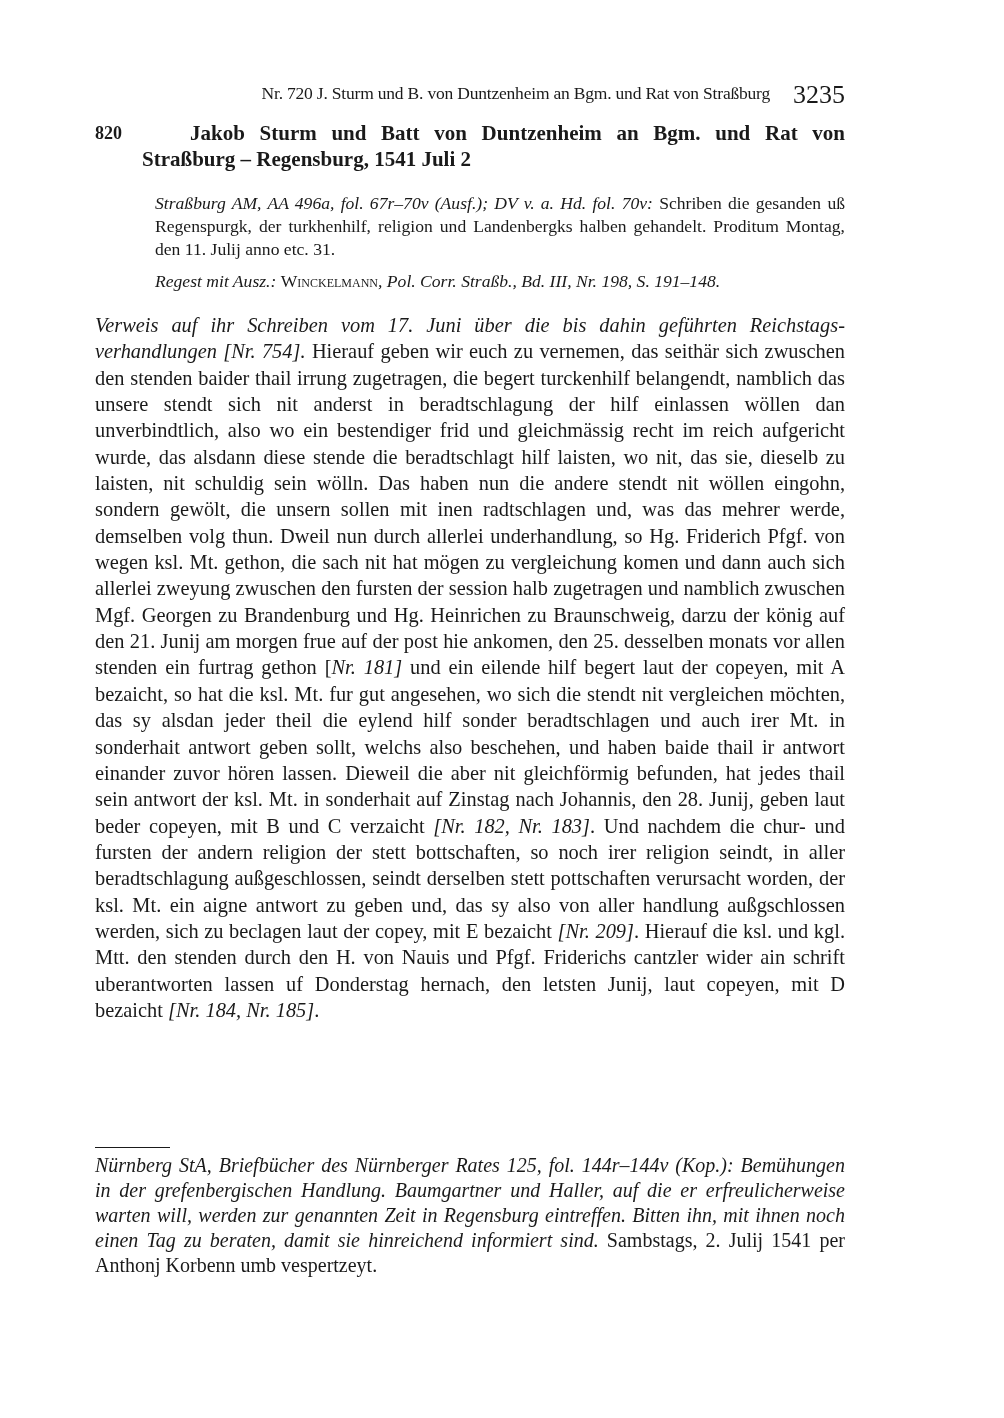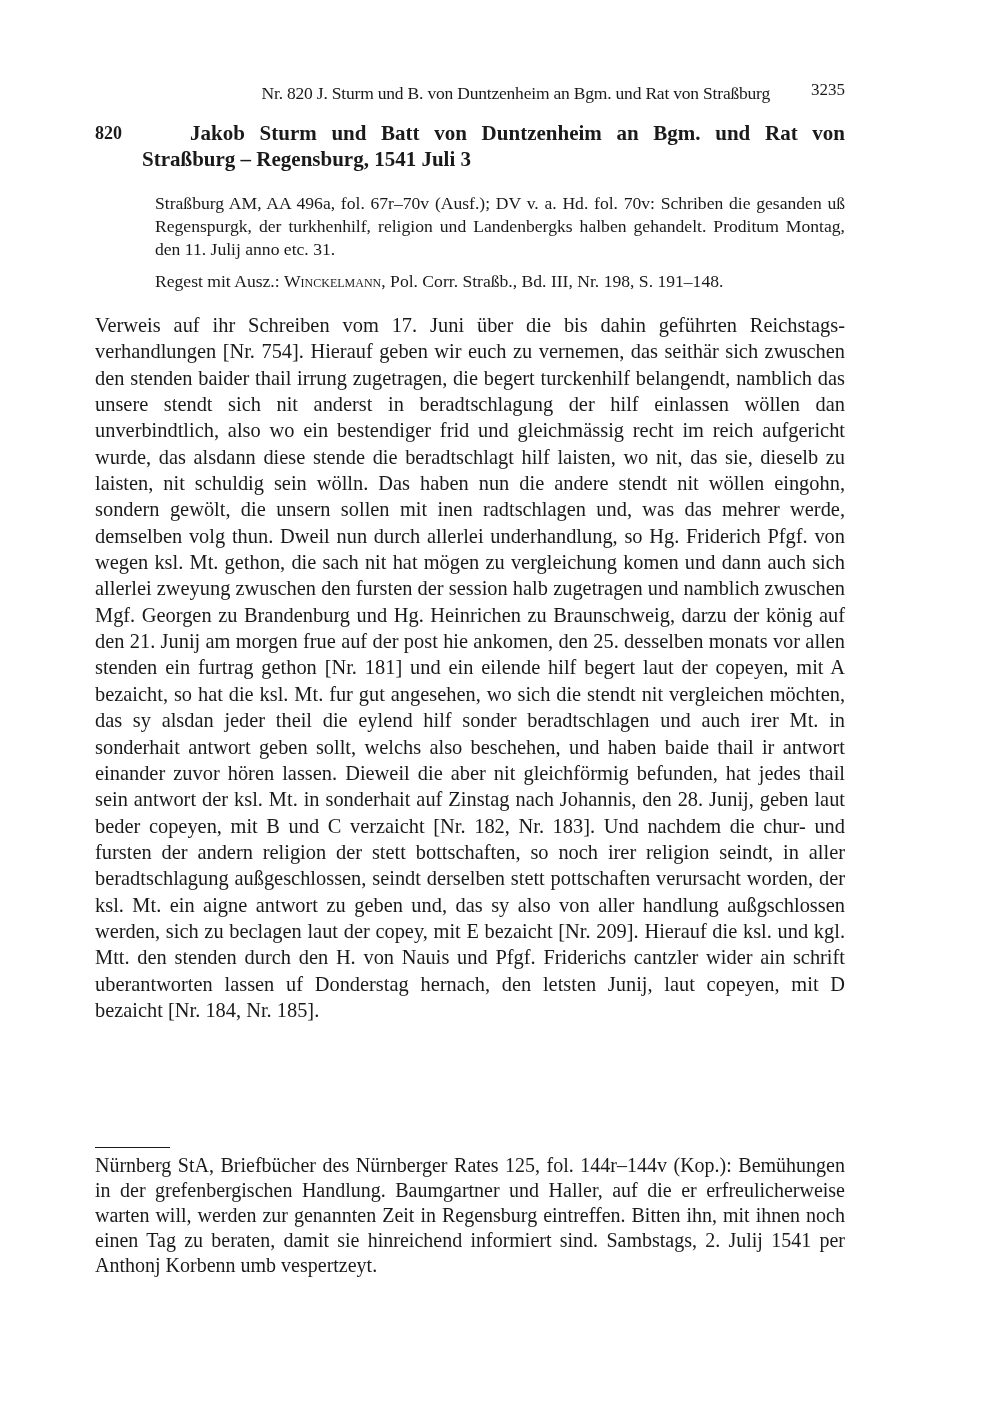--- a/index.html
+++ b/index.html
@@ -1,51 +1,51 @@
 <!DOCTYPE html>
 <html><head>
 <meta charset="utf-8">
 <style>
   html, body { margin: 0; padding: 0; background: #ffffff; }
   body { width: 1004px; height: 1418px; position: relative; overflow: hidden;
          font-family: "Liberation Serif", "DejaVu Serif", serif; color: #1a1a1a; }
   .page { position: absolute; left: 0; top: 0; width: 1004px; height: 1418px; }
   .running-head { position: absolute; top: 80px; left: 95px; width: 750px; height: 26px; }
   .running-head .rh-text { position: absolute; right: 75px; top: 3px; font-size: 17.5px; letter-spacing: -0.2px; }
-  .running-head .rh-page { position: absolute; right: 0; top: 0; font-size: 17px; }
+  .running-head .rh-page { position: absolute; right: 0; top: 0; font-size: 26px; }
   .title-block { position: absolute; top: 120px; left: 95px; width: 750px; }
   .title-num { position: absolute; left: 0; top: 0; font-size: 18px; font-weight: bold; line-height: 26px; }
   .title-text { margin-left: 47px; font-size: 21px; font-weight: bold; line-height: 26px; text-align: justify; text-align-last: left; }
   .title-text .line1 { display: block; text-align: justify; text-align-last: justify; margin-left: 48px; }
   .source-block { position: absolute; top: 192px; left: 155px; width: 690px; font-size: 17.6px; line-height: 23.2px; }
   .source-block p { margin: 0; text-align: justify; }
   .source-block .regest { margin-top: 8px; text-align: left; }
-  .it { }
+  .it { font-style: italic; }
   .sc { font-variant: small-caps; text-align: right; }
   .body-text { position: absolute; top: 312px; left: 95px; width: 750px; font-size: 20.4px; line-height: 26.35px; text-align: justify; hyphens: manual; }
   .body-text p { margin: 0; }
   .footnote-rule { position: absolute; top: 1147px; left: 95px; width: 75px; height: 0; border-top: 1px solid #1a1a1a; }
   .footnote { position: absolute; top: 1153px; left: 95px; width: 750px; font-size: 20px; line-height: 25px; text-align: justify; }
   .footnote p { margin: 0; }
 </style>
 </head>
 <body>
 
 <div class="page">
 
   <div class="running-head">
-    <span class="rh-text">Nr. 820 J. Sturm und B. von Duntzenheim an Bgm. und Rat von Straßburg</span>
+    <span class="rh-text">Nr. 720 J. Sturm und B. von Duntzenheim an Bgm. und Rat von Straßburg</span>
     <span class="rh-page">3235</span>
   </div>
 
   <div class="title-block">
     <span class="title-num">820</span>
     <div class="title-text">
       <span class="line1">Jakob Sturm und Batt von Duntzenheim an Bgm. und Rat von</span>
-      <span>Straßburg – Regensburg, 1541 Juli 3</span>
+      <span>Straßburg – Regensburg, 1541 Juli 2</span>
     </div>
   </div>
 
   <div class="source-block">
     <p><span class="it">Straßburg AM, AA 496a, fol. 67r–70v (Ausf.); DV v. a. Hd. fol. 70v:</span><span> Schriben die gesanden uß Regenspurgk, der turkhenhilf, religion und Landenbergks halben gehandelt. Proditum Montag, den 11. Julij anno etc. 31.</span></p>
     <p class="regest"><span class="it">Regest mit Ausz.: </span><span class="sc">Winckelmann</span><span class="it">, Pol. Corr. Straßb., Bd. III, Nr. 198, S. 191–148.</span></p>
   </div>
 
   <div class="body-text">
     <p><span class="it">Verweis auf ihr Schreiben vom 17. Juni über die bis dahin geführten Reichstags­verhandlungen [Nr. 754].</span><span> Hierauf geben wir euch zu vernemen, das seithär sich zwuschen den stenden baider thail irrung zugetragen, die begert turckenhilf belangendt, namblich das unsere stendt sich nit anderst in beradtschlagung der hilf einlassen wöllen dan unverbindtlich, also wo ein bestendiger frid und gleichmässig recht im reich aufgericht wurde, das alsdann diese stende die beradtschlagt hilf laisten, wo nit, das sie, dieselb zu laisten, nit schuldig sein wölln. Das haben nun die andere stendt nit wöllen eingohn, sondern gewölt, die unsern sollen mit inen radtschlagen und, was das mehrer werde, demselben volg thun. Dweil nun durch allerlei underhandlung, so Hg. Friderich Pfgf. von wegen ksl. Mt. gethon, die sach nit hat mögen zu vergleichung komen und dann auch sich allerlei zweyung zwuschen den fursten der session halb zugetragen und namblich zwuschen Mgf. Georgen zu Brandenburg und Hg. Heinrichen zu Braunschweig, darzu der könig auf den 21. Junij am morgen frue auf der post hie ankomen, den 25. desselben monats vor allen stenden ein furtrag gethon [</span><span class="it">Nr. 181]</span><span> und ein eilende hilf begert laut der copeyen, mit A bezaicht, so hat die ksl. Mt. fur gut angesehen, wo sich die stendt nit vergleichen möchten, das sy alsdan jeder theil die eylend hilf sonder beradtschlagen und auch irer Mt. in sonderhait antwort geben sollt, welchs also beschehen, und haben baide thail ir antwort einander zuvor hören lassen. Dieweil die aber nit gleichförmig befunden, hat jedes thail sein antwort der ksl. Mt. in sonderhait auf Zinstag nach Johannis, den 28. Junij, geben laut beder copeyen, mit B und C verzaicht </span><span class="it">[Nr. 182, Nr. 183]</span><span>. Und nachdem die chur- und fursten der andern religion der stett bottschaften, so noch irer religion seindt, in aller beradtschlagung außge­schlossen, seindt derselben stett pottschaften verursacht worden, der ksl. Mt. ein aigne antwort zu geben und, das sy also von aller handlung außgschlossen werden, sich zu beclagen laut der copey, mit E bezaicht </span><span class="it">[Nr. 209]</span><span>. Hierauf die ksl. und kgl. Mtt. den stenden durch den H. von Nauis und Pfgf. Friderichs cantzler wider ain schrift uberantworten lassen uf Donderstag hernach, den letsten Junij, laut copeyen, mit D bezaicht </span><span class="it">[Nr. 184, Nr. 185]</span><span>.</span></p>

